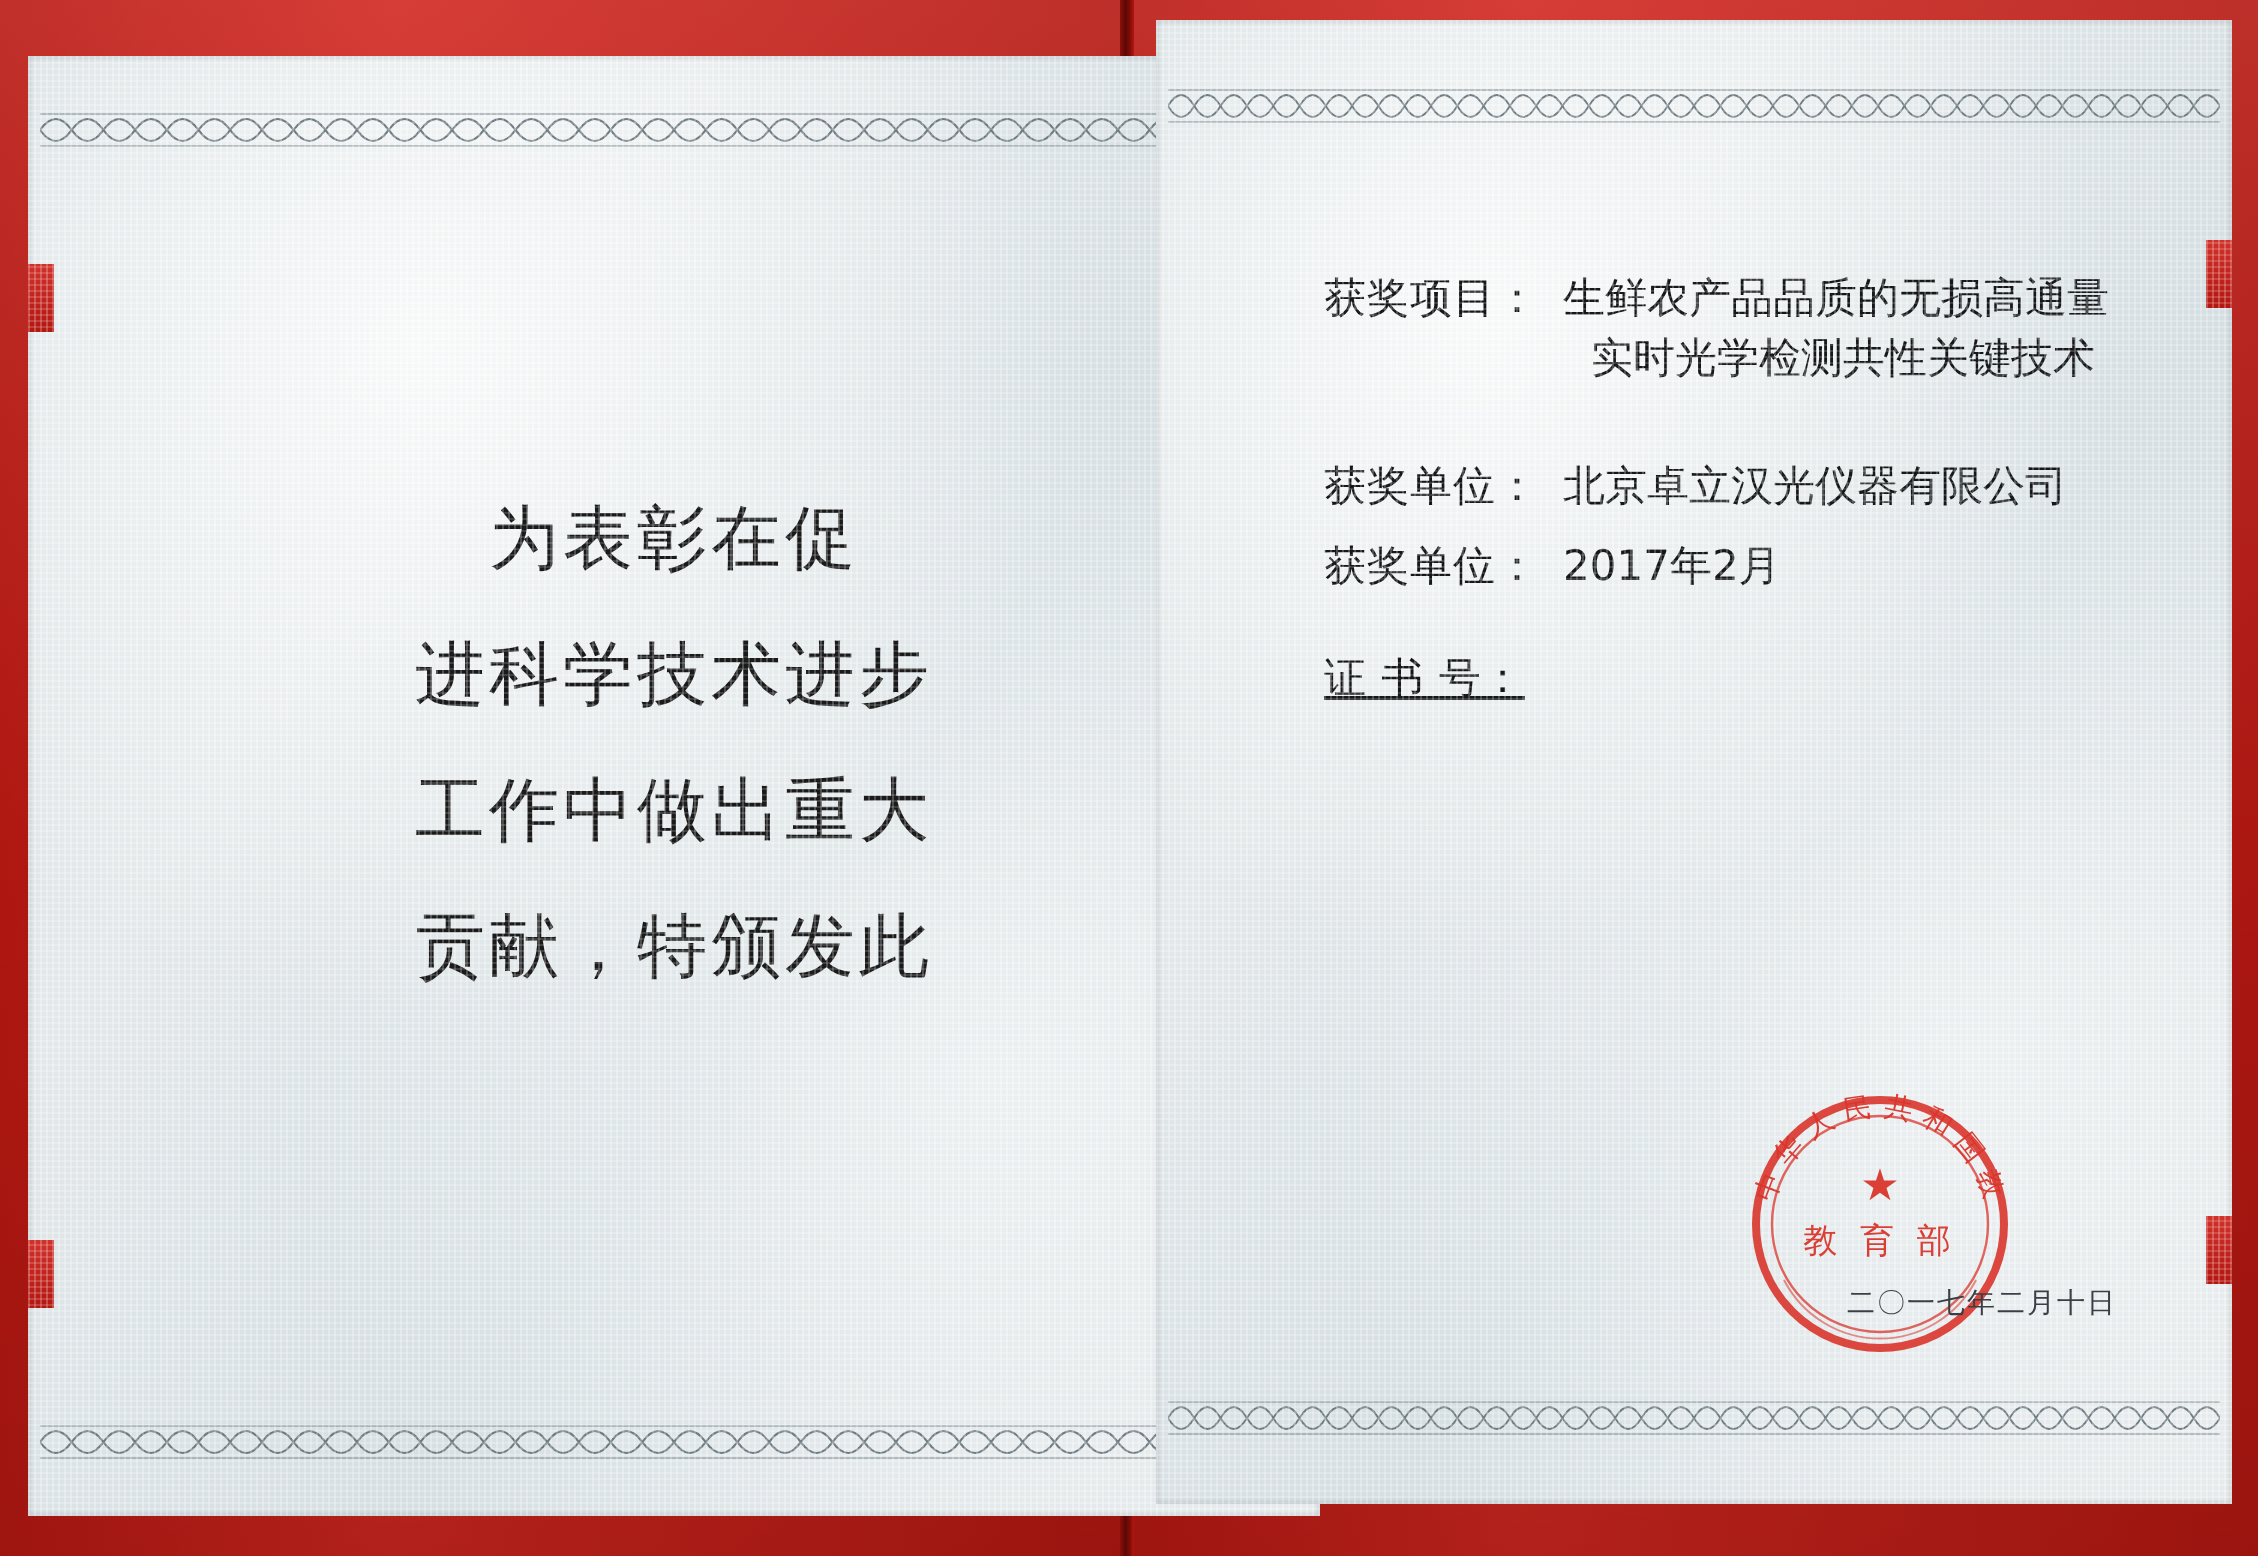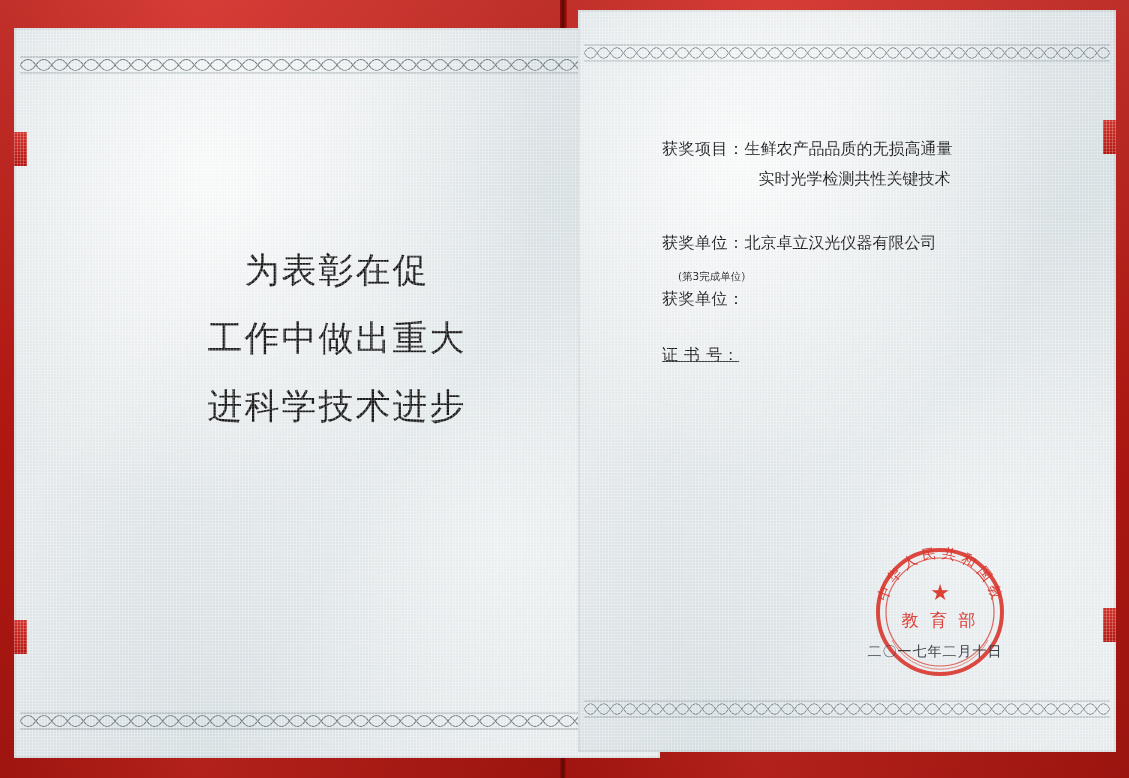--- a/index.html
+++ b/index.html
@@ -104,30 +104,30 @@
     left: 84px;
     top: 124px;
     width: 430px;
     font-family: "DejaVu Sans", sans-serif;
     color: #17181a;
   }
   .field {
     display: flex;
     align-items: flex-start;
     margin-bottom: 26px;
-    font-size: 16px;
+    font-size: 21px;
     line-height: 30px;
   }
   .field .lbl {
     flex: 0 0 auto;
     white-space: nowrap;
     letter-spacing: .5px;
   }
   .field .val { flex: 1 1 auto; }
-  .field .val .v-line { white-space: nowrap; }
+  .field .val .v-line { white-space: nowrap; margin-left: 12px; }
   .field .val .v-line.indent { padding-left: 14px; }
   .sub-note {
     font-size: 10.5px;
     line-height: 16px;
     padding-left: 16px;
     color: #222;
   }
   .field.project { margin-bottom: 34px; }
   .field.unit { margin-bottom: 10px; }
   .field.level { margin-top: 20px; }
@@ -137,21 +137,21 @@
   .seal {
     position: absolute;
     left: 872px; top: 544px;
     width: 136px; height: 136px;
     opacity: .92;
   }
   .seal svg { display: block; }
 
   .seal-date {
     position: absolute;
-    left: 860px; top: 643px;
+    left: 916px; top: 643px;
     width: 150px;
     text-align: center;
     font-family: "DejaVu Sans", sans-serif;
     font-size: 14px;
     color: #3a3f45;
     letter-spacing: 1px;
     white-space: nowrap;
   }
 </style>
 </head>
@@ -169,22 +169,23 @@
       <svg viewBox="0 0 520 26" preserveAspectRatio="none">
         <path d="M0,13 Q6.5,2 13,13 T26,13 T39,13 T52,13 T65,13 T78,13 T91,13 T104,13 T117,13 T130,13 T143,13 T156,13 T169,13 T182,13 T195,13 T208,13 T221,13 T234,13 T247,13 T260,13 T273,13 T286,13 T299,13 T312,13 T325,13 T338,13 T351,13 T364,13 T377,13 T390,13 T403,13 T416,13 T429,13 T442,13 T455,13 T468,13 T481,13 T494,13 T507,13 T520,13" fill="none" stroke="#5d6b72" stroke-width="0.9"></path>
         <path d="M0,13 Q6.5,24 13,13 T26,13 T39,13 T52,13 T65,13 T78,13 T91,13 T104,13 T117,13 T130,13 T143,13 T156,13 T169,13 T182,13 T195,13 T208,13 T221,13 T234,13 T247,13 T260,13 T273,13 T286,13 T299,13 T312,13 T325,13 T338,13 T351,13 T364,13 T377,13 T390,13 T403,13 T416,13 T429,13 T442,13 T455,13 T468,13 T481,13 T494,13 T507,13 T520,13" fill="none" stroke="#5d6b72" stroke-width="0.9"></path>
         <line x1="0" y1="5" x2="520" y2="5" stroke="#6e7d84" stroke-width="0.6"></line>
         <line x1="0" y1="21" x2="520" y2="21" stroke="#6e7d84" stroke-width="0.6"></line>
       </svg>
     </div>
 
     <div class="left-text">
       <div>为表彰在促</div>
+      <div>进科学技术进步</div>
       <div>工作中做出重大</div>
-      <div>进科学技术进步</div>
+      <div>贡献，特颁发此</div>
     </div>
 
     <div class="band band-bot-l">
       <svg viewBox="0 0 520 26" preserveAspectRatio="none">
         <path d="M0,13 Q6.5,2 13,13 T26,13 T39,13 T52,13 T65,13 T78,13 T91,13 T104,13 T117,13 T130,13 T143,13 T156,13 T169,13 T182,13 T195,13 T208,13 T221,13 T234,13 T247,13 T260,13 T273,13 T286,13 T299,13 T312,13 T325,13 T338,13 T351,13 T364,13 T377,13 T390,13 T403,13 T416,13 T429,13 T442,13 T455,13 T468,13 T481,13 T494,13 T507,13 T520,13" fill="none" stroke="#5d6b72" stroke-width="0.9"></path>
         <path d="M0,13 Q6.5,24 13,13 T26,13 T39,13 T52,13 T65,13 T78,13 T91,13 T104,13 T117,13 T130,13 T143,13 T156,13 T169,13 T182,13 T195,13 T208,13 T221,13 T234,13 T247,13 T260,13 T273,13 T286,13 T299,13 T312,13 T325,13 T338,13 T351,13 T364,13 T377,13 T390,13 T403,13 T416,13 T429,13 T442,13 T455,13 T468,13 T481,13 T494,13 T507,13 T520,13" fill="none" stroke="#5d6b72" stroke-width="0.9"></path>
         <line x1="0" y1="5" x2="520" y2="5" stroke="#6e7d84" stroke-width="0.6"></line>
         <line x1="0" y1="21" x2="520" y2="21" stroke="#6e7d84" stroke-width="0.6"></line>
       </svg>
     </div>
@@ -225,25 +226,27 @@
           <span class="v-line indent">实时光学检测共性关键技术</span>
         </span>
       </div>
 
       <div class="field unit">
         <span class="lbl">获奖单位：</span>
         <span class="val">
           <span class="v-line">北京卓立汉光仪器有限公司</span>
         </span>
       </div>
-      <div class="sub-note">(第3完成单位)</div>
 
 
       <div class="field">
         <span class="lbl">获奖单位：</span>
+        <span class="val">
+          <span class="v-line">2017年2月</span>
+        </span>
       </div>
 
       <div class="field">
         <span class="lbl sp-label">证 书 号：</span>
       </div>
 
     </div>
   </div>
 
   <div class="seal">

